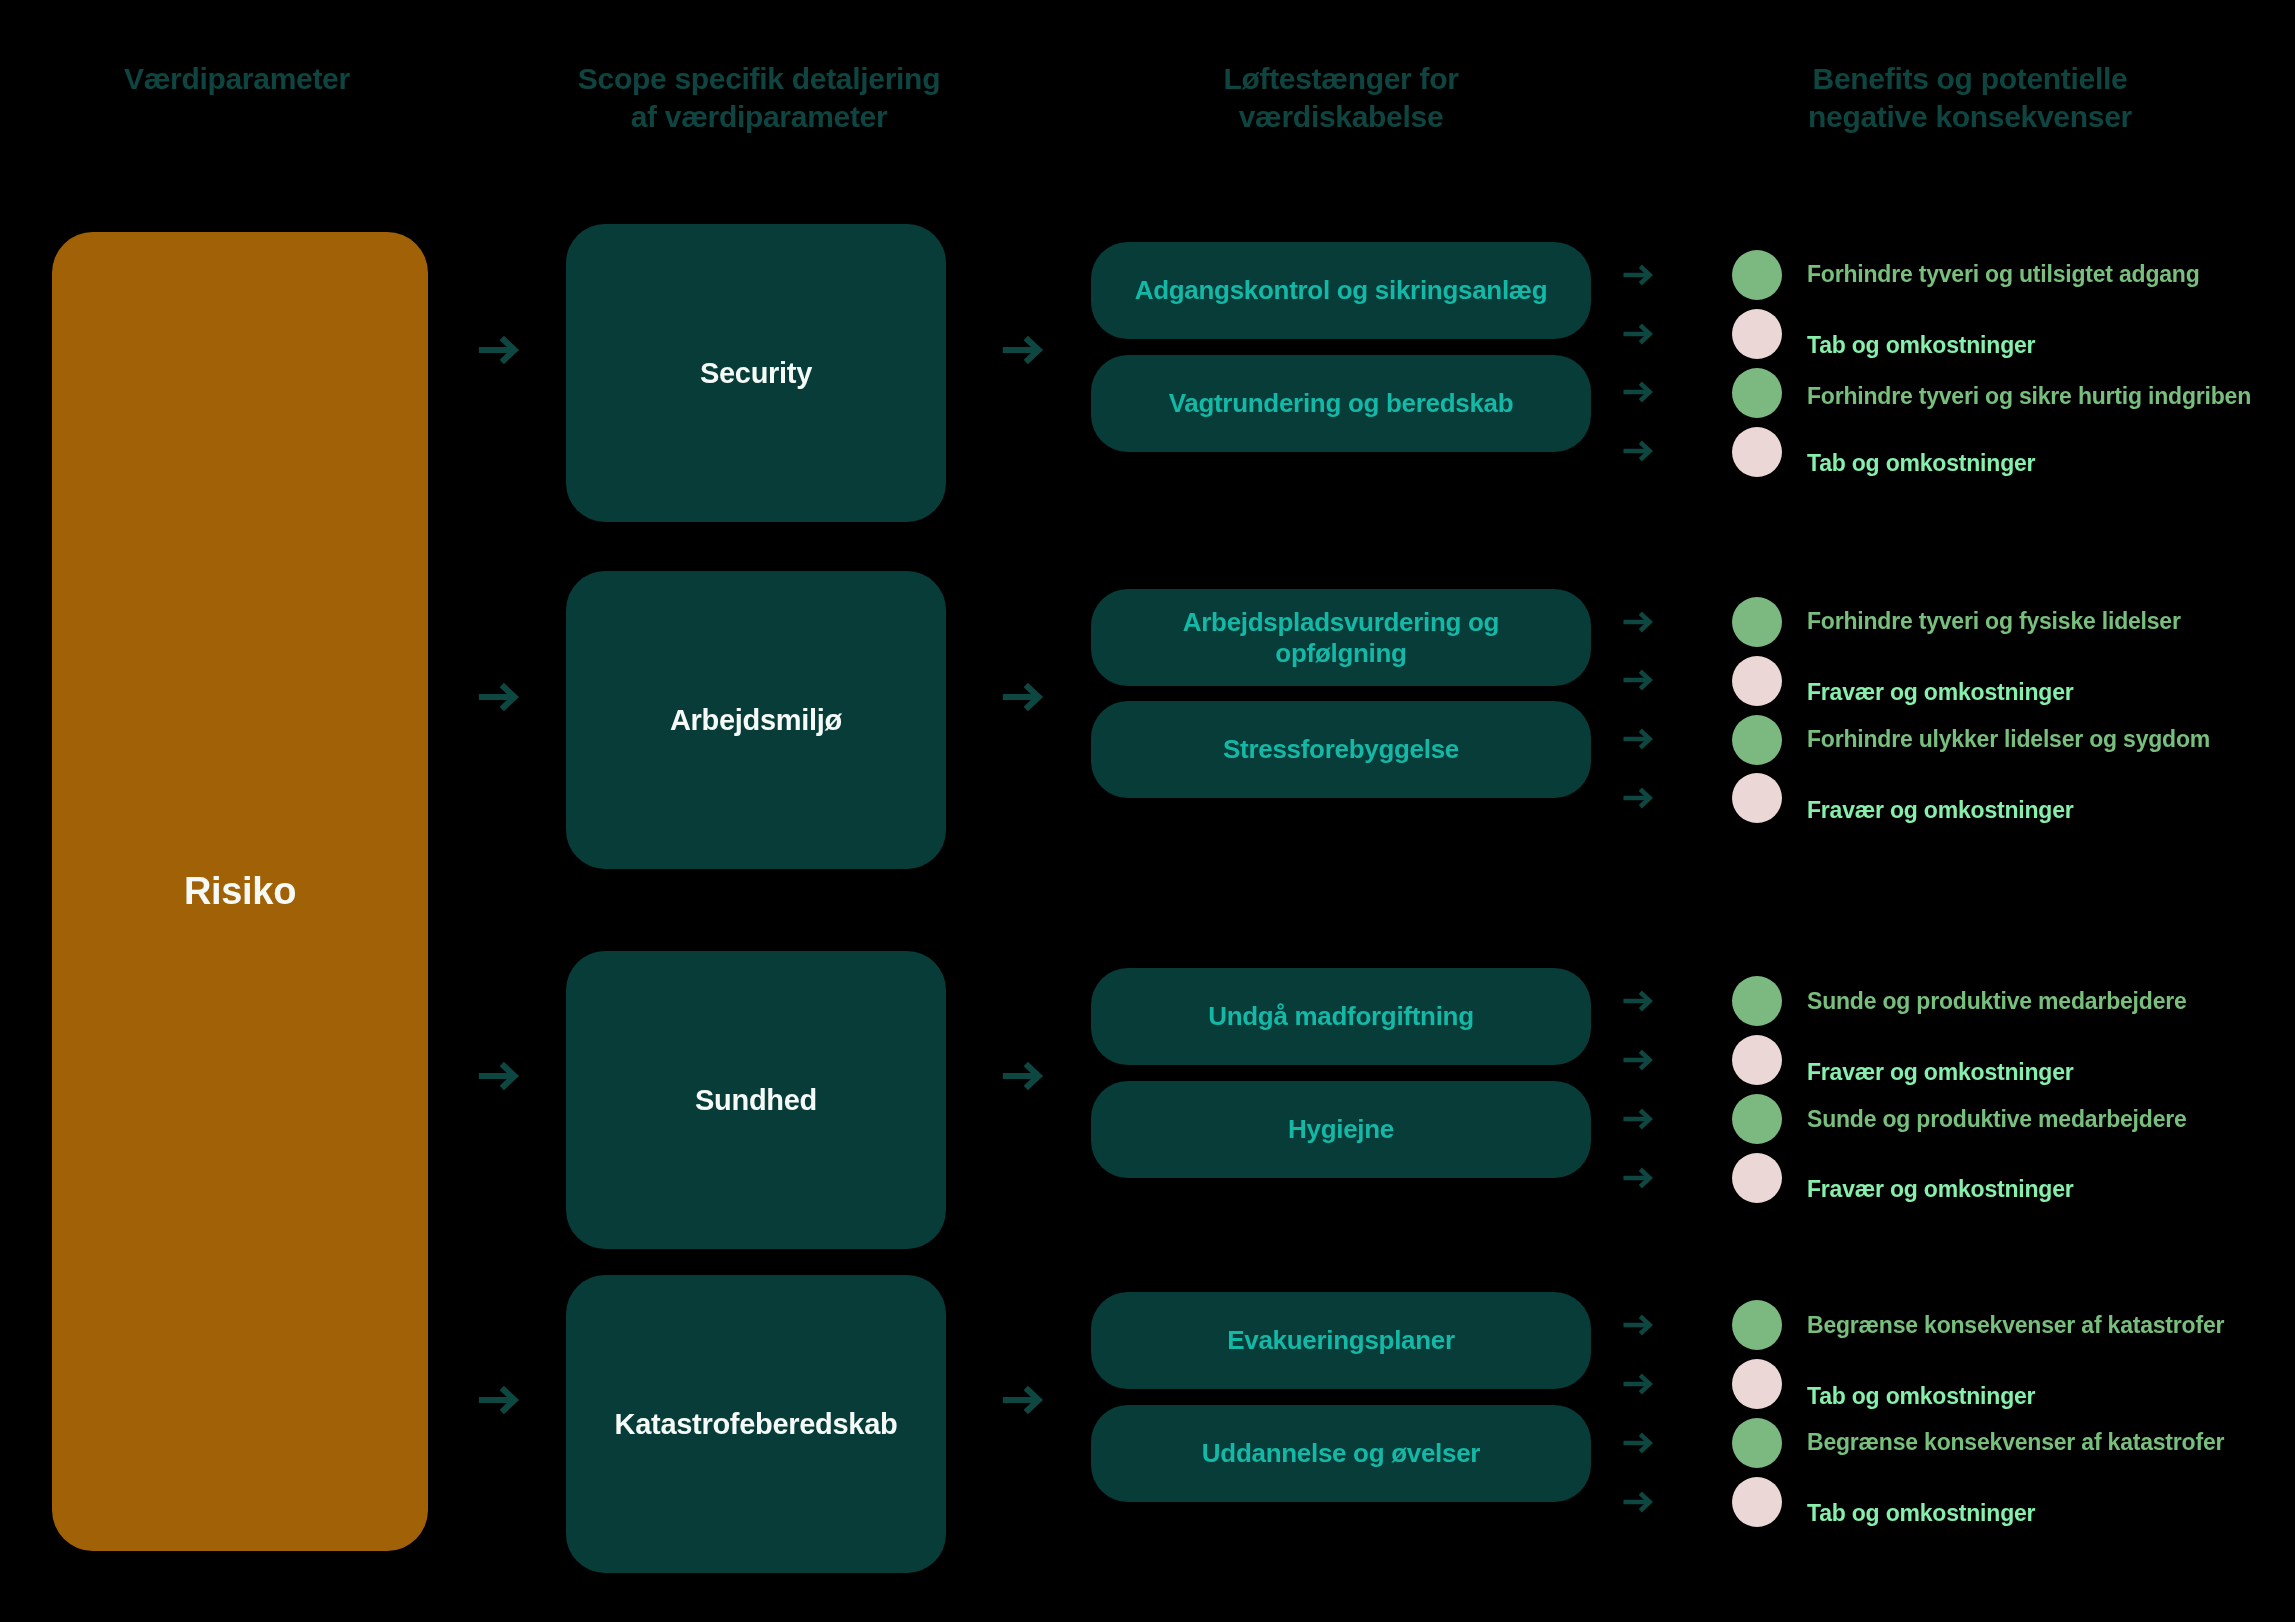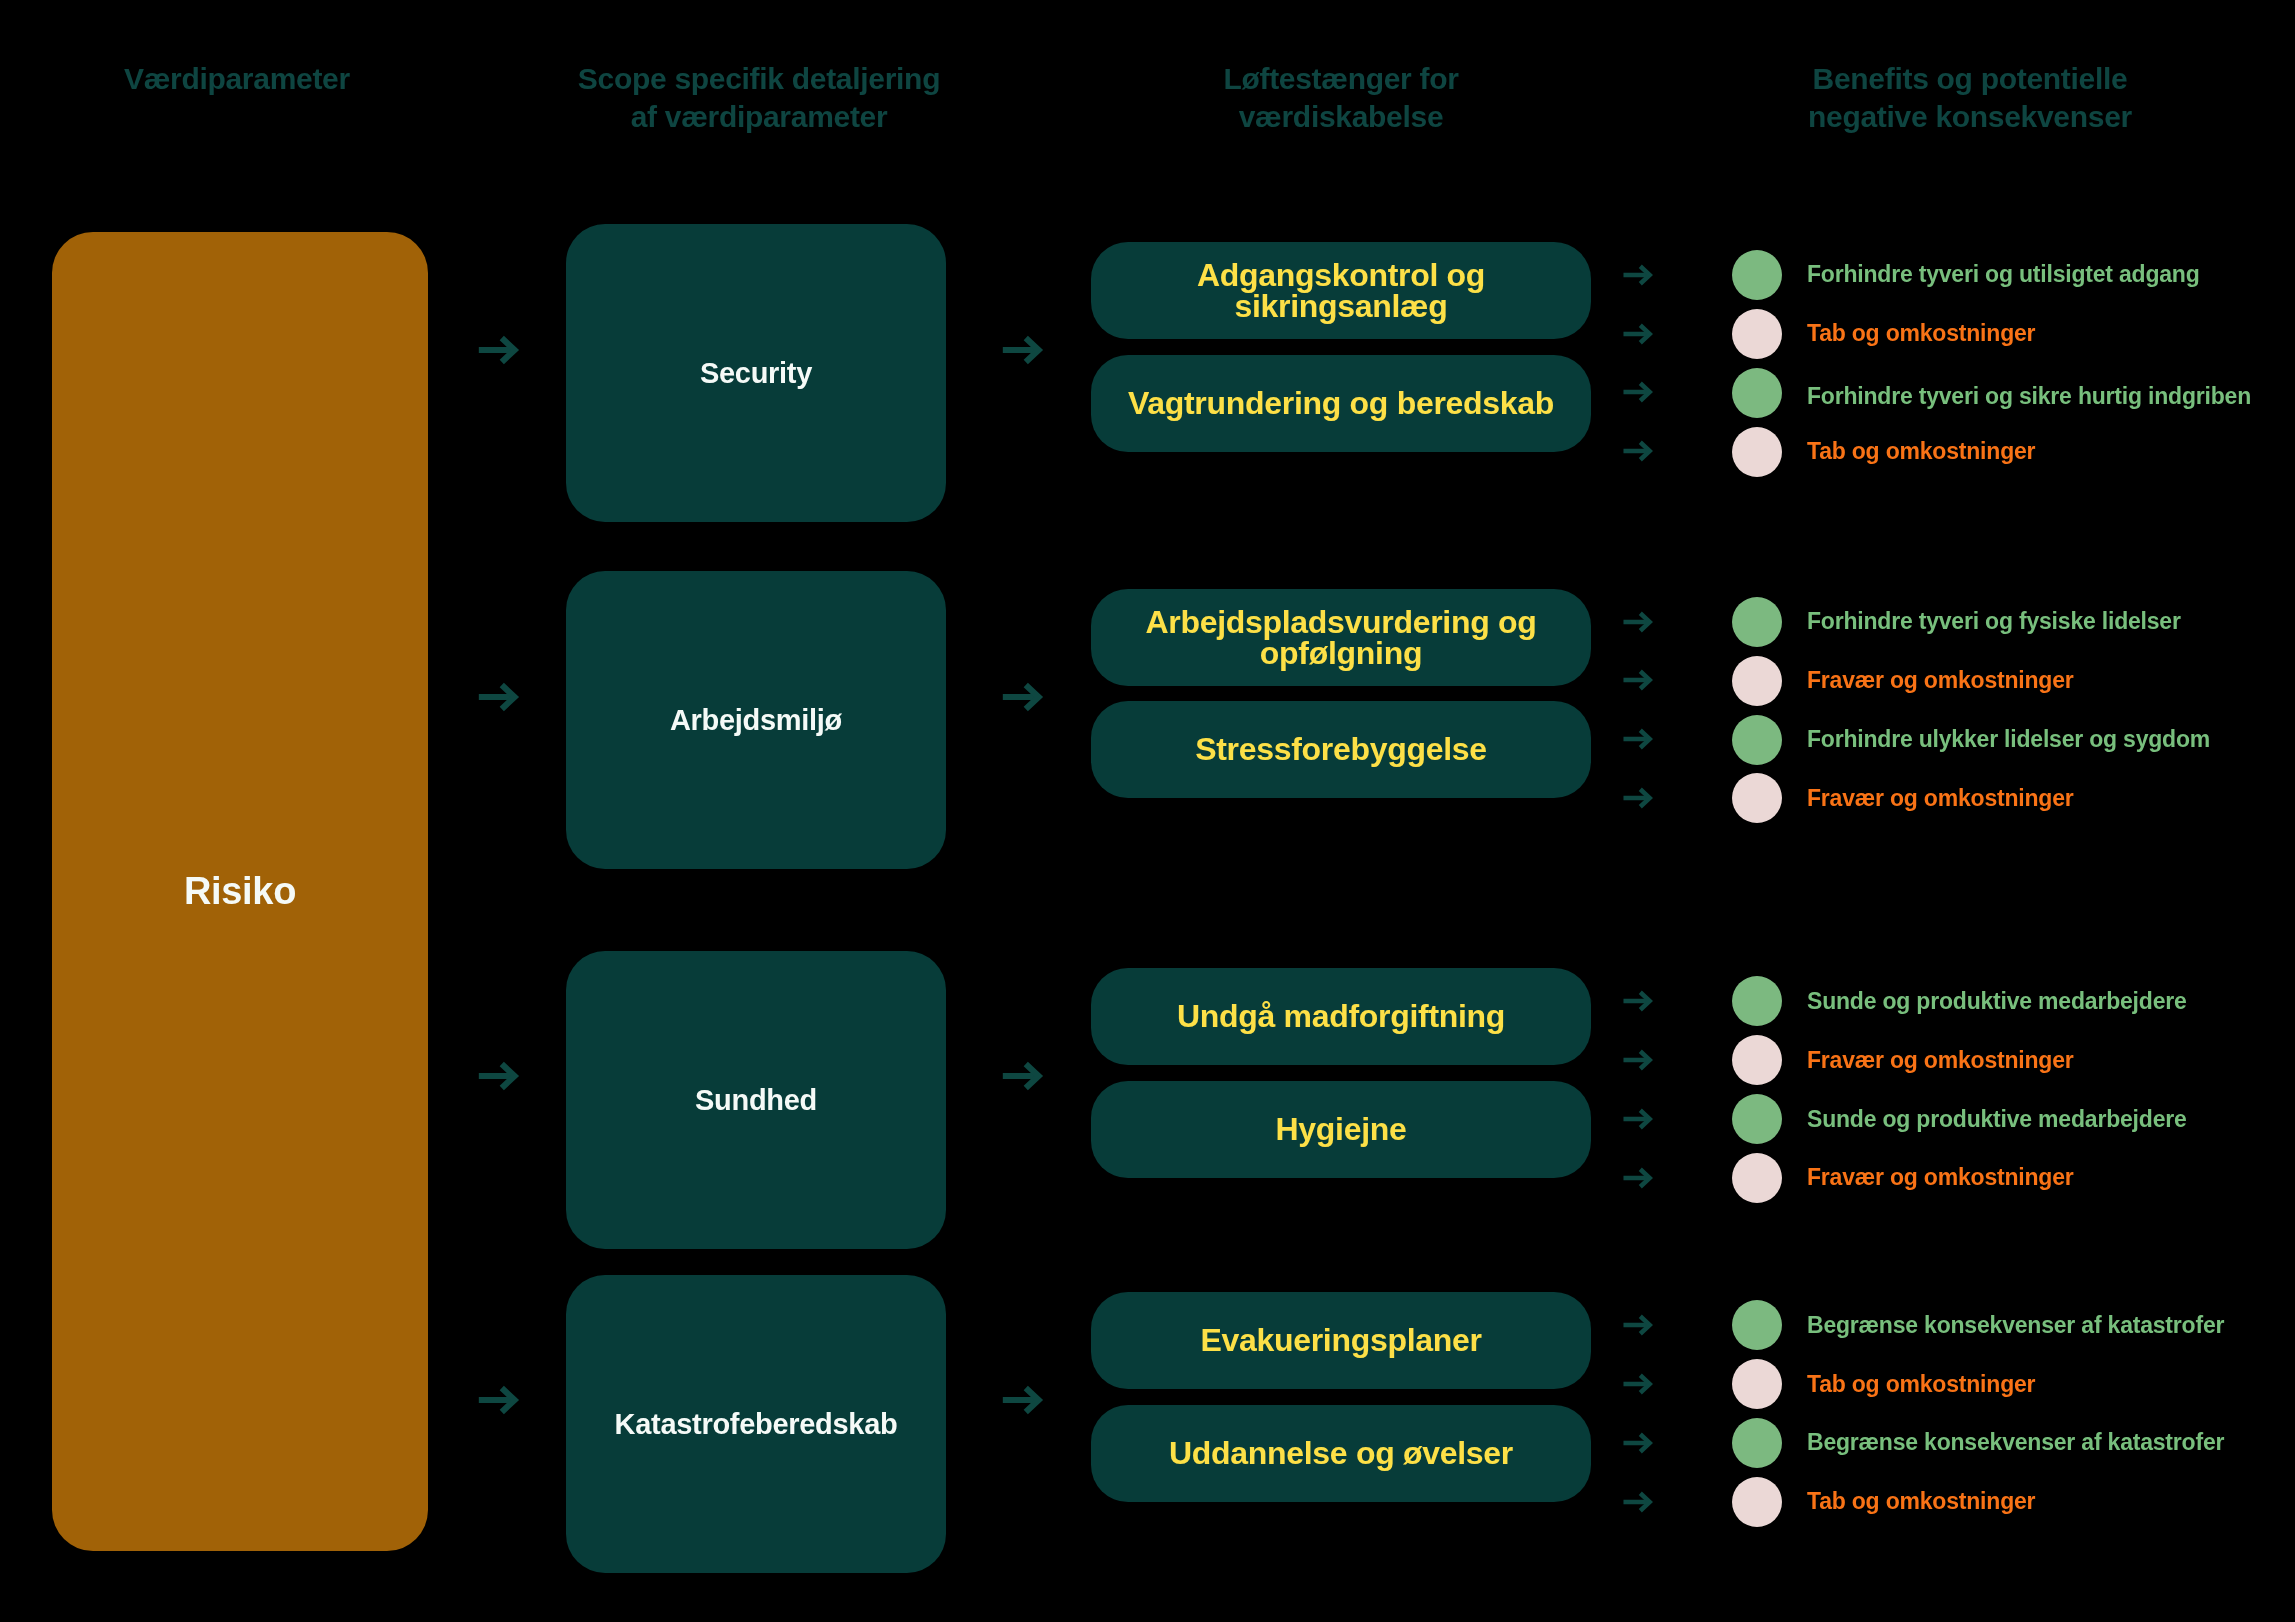--- a/index.html
+++ b/index.html
@@ -21,33 +21,33 @@
     position:absolute;left:566px;width:380px;height:298px;
     background:#073C39;border-radius:39px;
     display:flex;align-items:center;justify-content:center;text-align:center;
   }
   .scopebox span{color:#F5FAF7;font-size:29px;letter-spacing:-0.3px;padding:0 19.6px;}
   .pill{
     position:absolute;left:1091px;width:500px;height:97px;
     background:#073C39;border-radius:37px;
     display:flex;align-items:center;justify-content:center;text-align:center;
   }
-  .pill span{color:#fde047;font-size:32px;line-height:31px;letter-spacing:-0.3px;padding:0 36px;}
+  .pill span{color:#14b8a6;font-size:26px;line-height:31px;letter-spacing:-0.3px;padding:0 36px;}
   .arrow{position:absolute;width:46px;height:30px;}
   .arrow path{stroke:#0E4741;stroke-width:7px;fill:none;stroke-linejoin:miter;stroke-linecap:butt;}
   .arrow.small{width:34px;height:22px;}
   .dot{position:absolute;left:1732px;width:50px;height:50px;border-radius:50%;}
   .dot.pos{background:#7CB980;}
   .dot.neg{background:#EBD8D6;}
   .blabel{
     position:absolute;left:1807px;height:29px;line-height:29px;
     font-size:23px;letter-spacing:-0.2px;white-space:nowrap;
   }
   .blabel.pos{color:#78BF7D;}
-  .blabel.neg{color:#f97316;}
+  .blabel.neg{color:#86efac;margin-top:12px;}
 </style>
 </head>
 <body>
 
 <div id="canvas">
 
   <div class="hdr" style="left:7.9px">
     <div>Værdiparameter</div>
   </div>
   <div class="hdr" style="left:530px">

